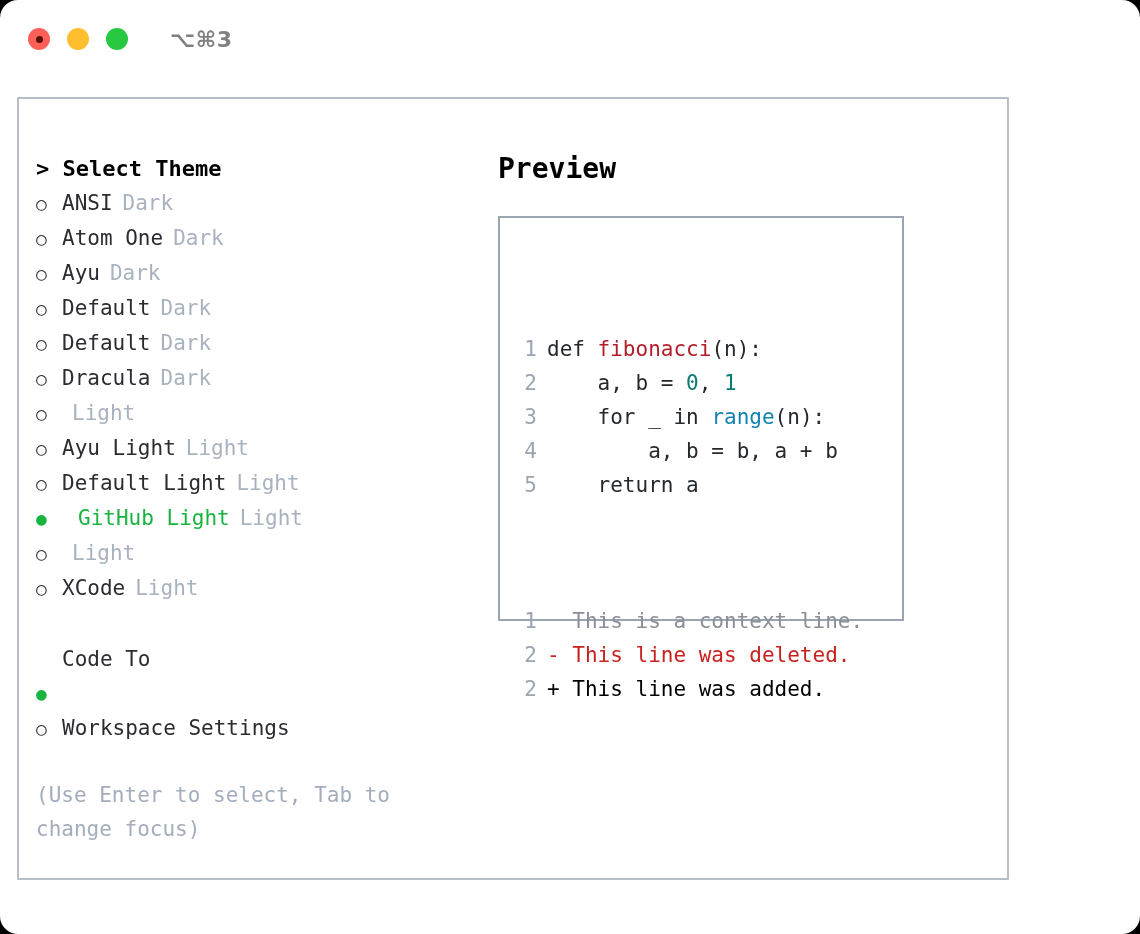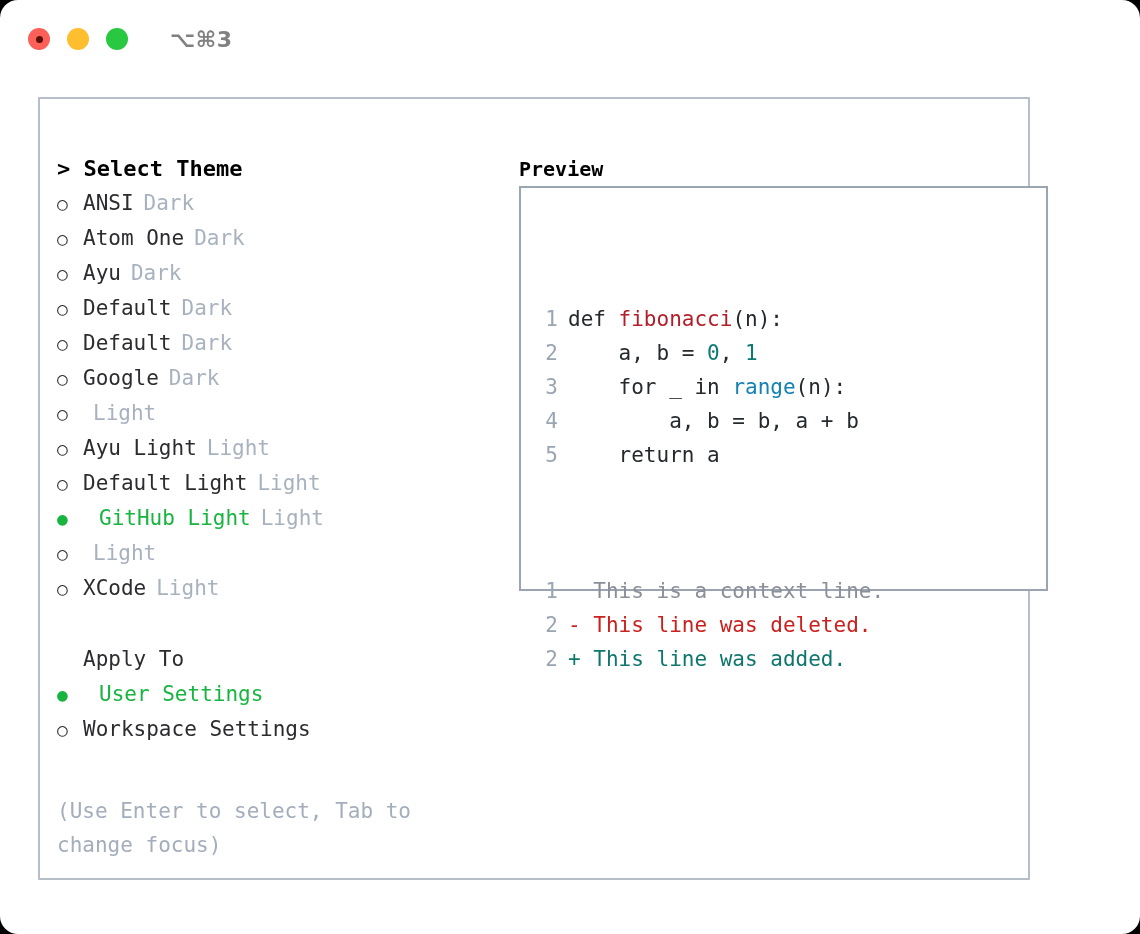--- a/index.html
+++ b/index.html
@@ -64,21 +64,21 @@
     color: #808080;
     font-size: 22px;
     font-weight: 700;
     letter-spacing: 0.5px;
     font-family: "DejaVu Sans", "Liberation Sans", sans-serif;
   }
 
   
   .panel {
     position: absolute;
-    left: 38px;
+    left: 17px;
     top: 97px;
     width: 992px;
     height: 783px;
     border: 2px solid #b6bec9;
     border-radius: 1px;
     box-sizing: border-box;
     background: #ffffff;
   }
 
   .cols {
@@ -130,45 +130,46 @@
     font-size: 21px;
     line-height: 34px;
     color: #2b2b30;
     white-space: pre;
   }
 
   .spacer-lg { height: 36px; }
   .spacer-md { height: 32px; }
 
   .hint {
-    margin-top: 15px;
+    margin-top: 0;
     font-size: 21px;
     line-height: 34px;
     color: #a3adbb;
     width: 400px;
     white-space: normal;
   }
 
   
   .right {
     position: absolute;
     left: 479px;
     top: 53px;
     width: 490px;
   }
   .preview-title {
-    font-size: 20px;
+    font-size: 28px;
     font-weight: 700;
     color: #000000;
     line-height: 34px;
     white-space: pre;
   }
 
   .preview-box {
-    width: 529px;
+    margin-top: 30px;
+    width: 406px;
     height: 405px;
     border: 2px solid #9aa5b1;
     box-sizing: border-box;
     background: #ffffff;
     position: relative;
   }
 
   .code {
     position: absolute;
     left: 15px;
@@ -186,21 +187,21 @@
     margin-right: 10px;
   }
   .tok-plain { color: #24292e; }
   .tok-fn    { color: #b31d28; }
   .tok-num   { color: #0b7a75; }
   .tok-call  { color: #1282b5; }
 
   .diff { margin-top: 34px; }
   .d-ctx { color: #8a8f98; }
   .d-del { color: #c9211e; }
-  .d-add { color: #0f766e; }
+  .d-add { color: #000000; }
 </style>
 </head>
 <body>
 
 <div class="window">
 
   <div class="titlebar">
     <div class="lights">
       <span class="light red"></span>
       <span class="light yellow"></span>
@@ -213,37 +214,37 @@
     <div class="cols">
 
       <div class="left">
         <div class="list-title">&gt; Select Theme</div>
         <div id="theme-list">
             <div class="row"><span class="marker">○</span><span class="label">ANSI</span><span class="suffix">Dark</span></div>
             <div class="row"><span class="marker">○</span><span class="label">Atom One</span><span class="suffix">Dark</span></div>
             <div class="row"><span class="marker">○</span><span class="label">Ayu</span><span class="suffix">Dark</span></div>
             <div class="row"><span class="marker">○</span><span class="label">Default</span><span class="suffix">Dark</span></div>
             <div class="row"><span class="marker">○</span><span class="label">Default</span><span class="suffix">Dark</span></div>
-            <div class="row"><span class="marker">○</span><span class="label">Google</span><span class="suffix">Dark</span></div>
+            <div class="row"><span class="marker">○</span><span class="label">Dracula</span><span class="suffix">Dark</span></div>
             <div class="row"><span class="marker">○</span><span class="suffix">Light</span></div>
             <div class="row"><span class="marker">○</span><span class="label">Ayu Light</span><span class="suffix">Light</span></div>
             <div class="row"><span class="marker">○</span><span class="label">Default Light</span><span class="suffix">Light</span></div>
             <div class="row selected"><span class="marker">●</span><span class="label">GitHub Light</span><span class="suffix">Light</span></div>
             <div class="row"><span class="marker">○</span><span class="suffix">Light</span></div>
             <div class="row"><span class="marker">○</span><span class="label">XCode</span><span class="suffix">Light</span></div>
           </div>
 
         <div class="spacer-lg"></div>
 
         <div class="row noMarker">
           <span class="marker">○</span>
-          <span class="group-title">Apply To</span>
+          <span class="group-title">Code To</span>
         </div>
         <div id="apply-list">
-            <div class="row selected"><span class="marker">●</span><span class="label">User Settings</span></div>
+            <div class="row selected"><span class="marker">●</span></div>
             <div class="row"><span class="marker">○</span><span class="label">Workspace Settings</span></div>
           </div>
 
         <div class="spacer-md"></div>
 
         <div class="hint">(Use Enter to select, Tab to change focus)</div>
       </div>
 
       <div class="right">
         <div class="preview-title">Preview</div>

